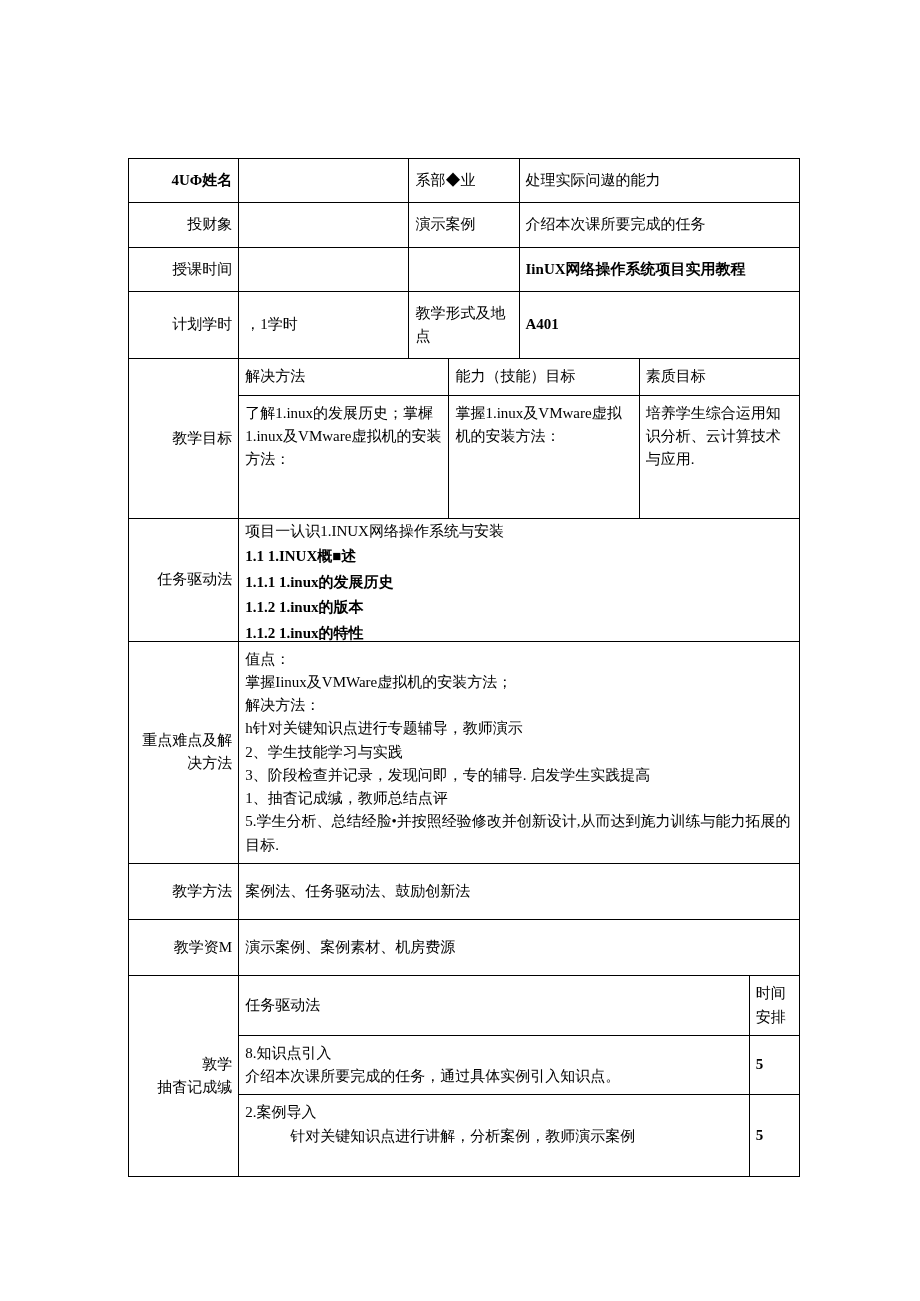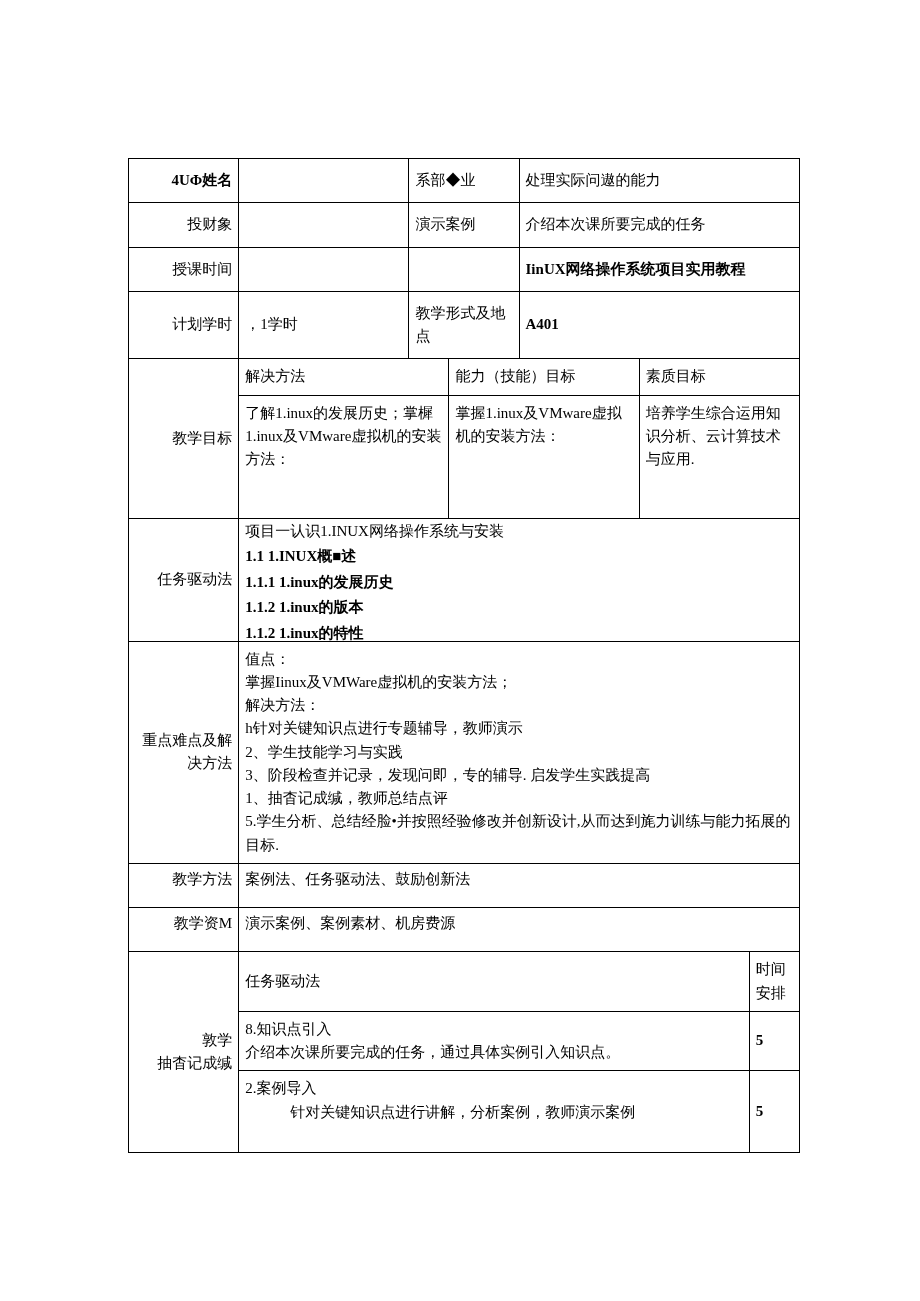--- a/index.html
+++ b/index.html
@@ -42,21 +42,21 @@
   col.c6 { width: 110px; }
   col.c7 { width: 50px; }
   
   .clip-wrap {
     height: 122px;
     overflow: hidden;
     line-height: 1.7;
   }
   .row-tall td { height: 110px; vertical-align: top; margin-top: 32px; }
   .row-med td { padding-top: 10px; padding-bottom: 10px; }
-  .row-big td { padding-top: 4px; padding-bottom: 16px; }
+  .row-big td { padding-top: 16px; padding-bottom: 16px; }
 </style>
 </head>
 <body>
 
 <div class="page">
 <table>
   <colgroup>
     <col class="c1">
         <col class="c2">
         <col class="c3">

